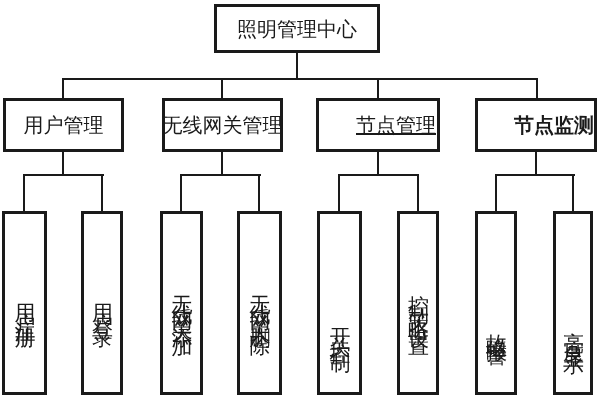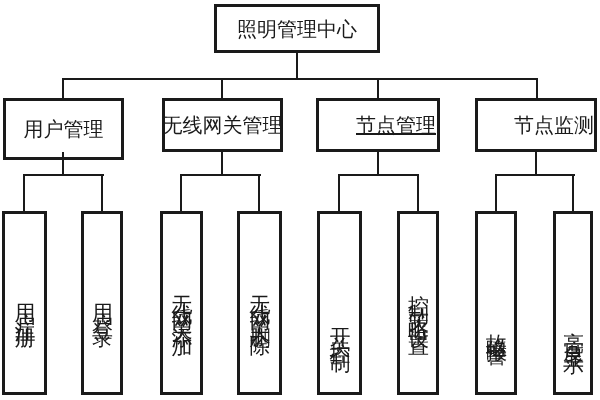--- a/index.html
+++ b/index.html
@@ -34,30 +34,30 @@
     <span class="hlabel">照明管理中心</span>
   </div>
 
   <div class="line" style="left:296px;top:53px;width:2px;height:25px;"></div>
   <div class="line" style="left:62px;top:78px;width:476px;height:2px;"></div>
   <div class="line" style="left:62px;top:78px;width:2px;height:20px;"></div>
   <div class="line" style="left:221px;top:78px;width:2px;height:20px;"></div>
   <div class="line" style="left:377px;top:78px;width:2px;height:20px;"></div>
   <div class="line" style="left:536px;top:78px;width:2px;height:20px;"></div>
 
-  <div class="box" style="left:3px;top:98px;width:121px;height:62px;">
+  <div class="box" style="left:3px;top:98px;width:121px;height:54px;">
     <span class="hlabel">用户管理</span>
   </div>
   <div class="box" style="left:162px;top:98px;width:121px;height:54px;">
     <span class="hlabel">无线网关管理</span>
   </div>
   <div class="box shift-right" style="left:316px;top:98px;width:124px;height:54px;text-decoration:underline;">
     <span class="hlabel">节点管理</span>
   </div>
-  <div class="box shift-right" style="left:475px;top:98px;width:122px;height:54px;">
+  <div class="box shift-right" style="left:475px;top:98px;width:122px;height:54px;font-weight:bold;">
     <span class="hlabel">节点监测</span>
   </div>
 
   <div class="line" style="left:62px;top:152px;width:2px;height:22px;"></div>
   <div class="line" style="left:23px;top:174px;width:81px;height:2px;"></div>
   <div class="line" style="left:23px;top:174px;width:2px;height:37px;"></div>
   <div class="line" style="left:101px;top:174px;width:2px;height:37px;"></div>
 
   <div class="line" style="left:221px;top:152px;width:2px;height:22px;"></div>
   <div class="line" style="left:180px;top:174px;width:81px;height:2px;"></div>

